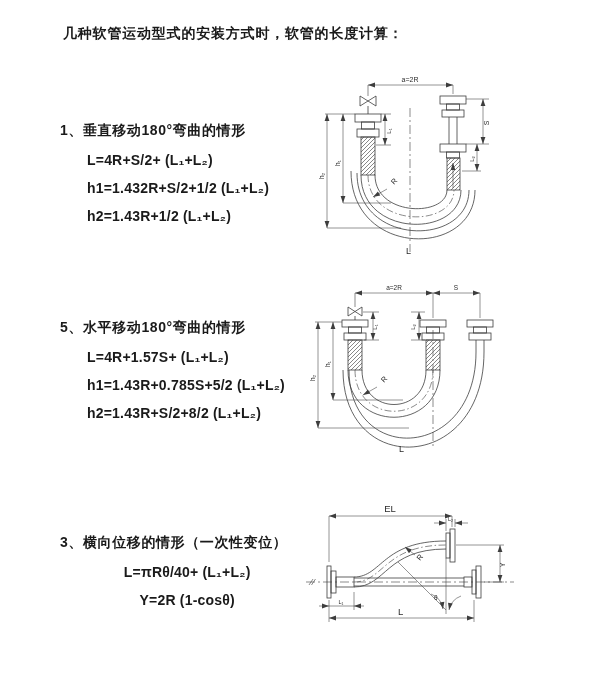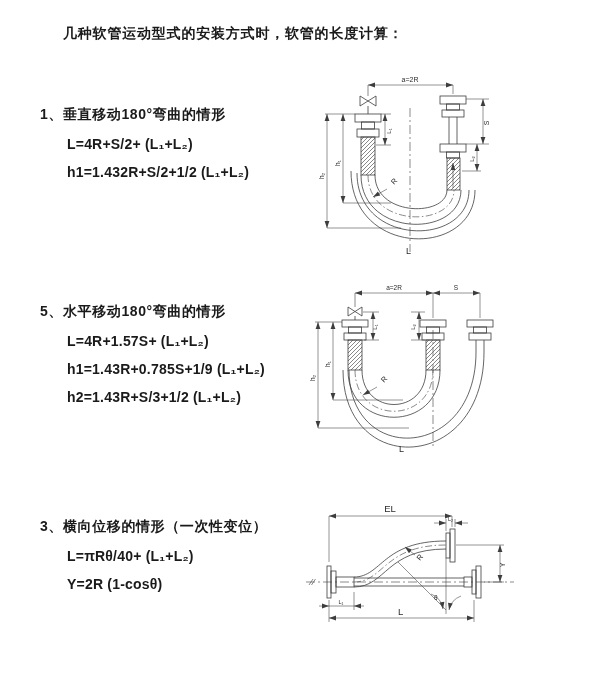--- a/index.html
+++ b/index.html
@@ -5,50 +5,51 @@
   html,body { margin:0; padding:0; }
   body {
     width:600px; height:675px; background:#ffffff; position:relative;
     font-family:"Liberation Sans", sans-serif; color:#1a1a1a; overflow:hidden;
   }
   .page { position:absolute; inset:0; background:#ffffff; }
   .title {
     position:absolute; left:35px; top:25px; font-size:14px; font-weight:bold;
     letter-spacing:0.8px; white-space:nowrap;margin-left:28px;
   }
-  .section { position:absolute; left:40px; }
+  .section { position:absolute; left:60px;margin-top:16px; }
   .sec-heading { font-size:14px; font-weight:bold; letter-spacing:0.6px; margin:0 0 6px 0; white-space:nowrap; }
   .formula { font-size:14px; font-weight:bold; margin:0; padding-left:27px; line-height:28px; letter-spacing:0.2px; white-space:nowrap; }
   #sec1 { top:106px; }
   #sec2 { top:303px; }
-  #sec3 { top:518px; }
+  #sec3 { top:518px;text-align:center; }
   .diag { position:absolute; }
   #diag1 { left:313px; top:68px; }
   #diag2 { left:303px; top:278px; }
   #diag3 { left:298px; top:496px; }
   svg text { font-family:"Liberation Sans", sans-serif; fill:#2b2b2b; }
 </style>
 </head>
 <body>
 
 <div class="page">
 
   <div class="title">几种软管运动型式的安装方式时，软管的长度计算：</div>
 
   <div class="section" id="sec1">
     <p class="sec-heading">1、垂直移动180°弯曲的情形</p>
     <p class="formula">L=4R+S/2+ (L₁+L₂)</p>
     <p class="formula">h1=1.432R+S/2+1/2 (L₁+L₂)</p>
+    <p class="formula">h2=1.43R+1/2 (L₁+L₂)</p>
   </div>
 
   <div class="section" id="sec2">
     <p class="sec-heading">5、水平移动180°弯曲的情形</p>
     <p class="formula">L=4R+1.57S+ (L₁+L₂)</p>
-    <p class="formula">h1=1.43R+0.785S+1/9 (L₁+L₂)</p>
-    <p class="formula">h2=1.43R+S/3+1/2 (L₁+L₂)</p>
+    <p class="formula">h1=1.43R+0.785S+5/2 (L₁+L₂)</p>
+    <p class="formula">h2=1.43R+S/2+8/2 (L₁+L₂)</p>
   </div>
 
   <div class="section" id="sec3">
     <p class="sec-heading">3、横向位移的情形（一次性变位）</p>
     <p class="formula">L=πRθ/40+ (L₁+L₂)</p>
     <p class="formula">Y=2R (1-cosθ)</p>
   </div>
 
   <svg class="diag" id="diag1" width="278" height="198" viewBox="0 0 278 198">
     <defs>

